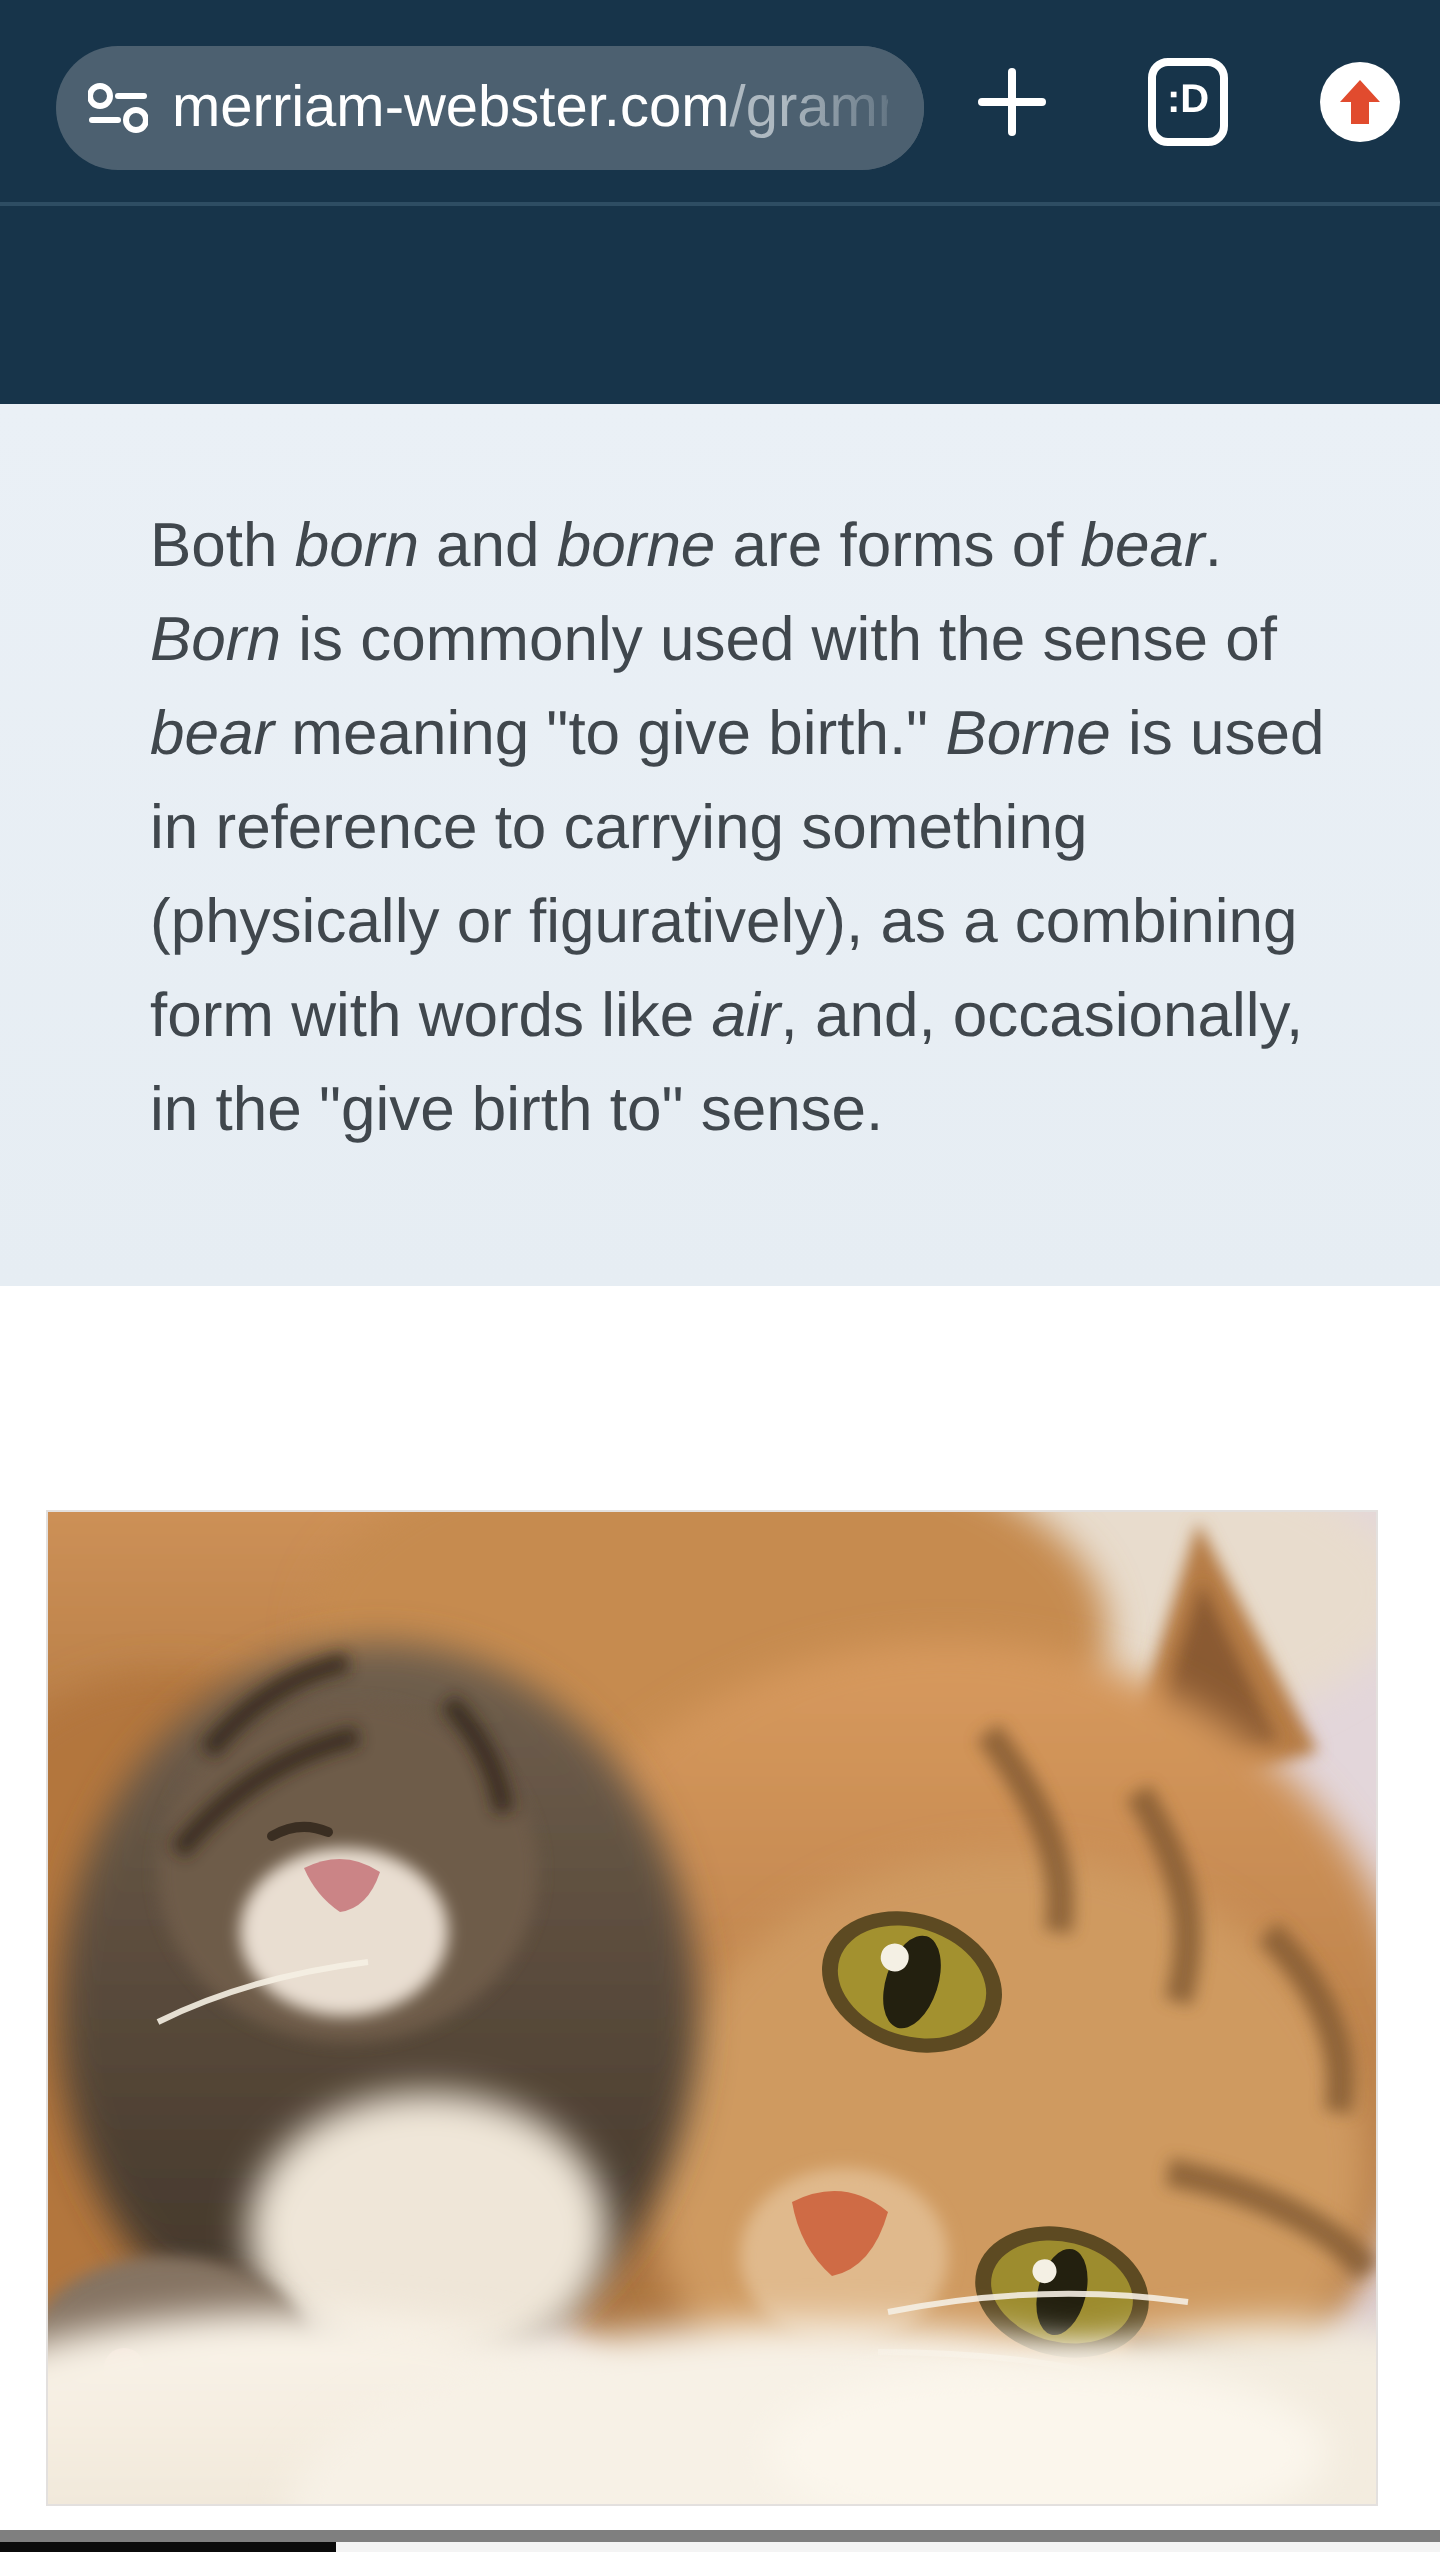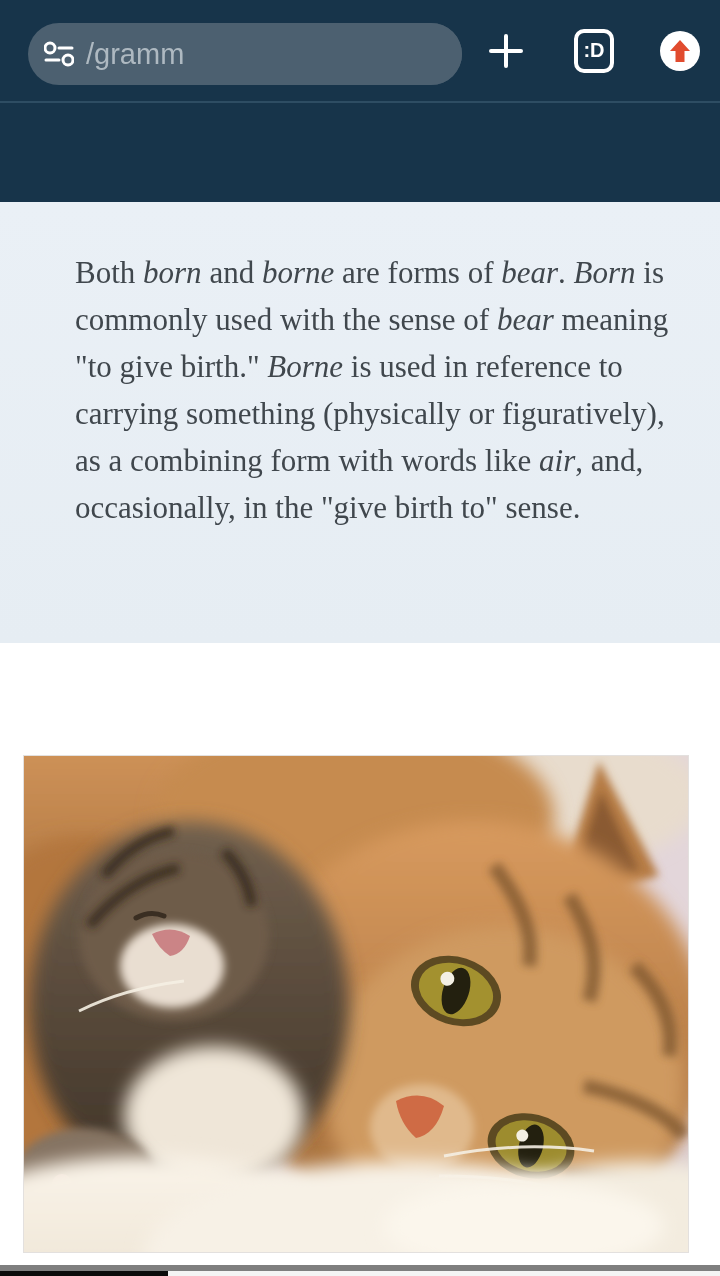--- a/index.html
+++ b/index.html
@@ -85,21 +85,20 @@
   .search-input::placeholder{color:#243540;opacity:1;}
   .search-btn{
     width:109px;height:77px;border:none;background:#d71920;border-radius:0 8px 8px 0;
     display:flex;align-items:center;justify-content:center;cursor:pointer;
   }
 
   
   .intro-section{
     position:absolute;left:0;top:202px;width:720px;height:441px;
     background:linear-gradient(180deg,#eaf0f6 0%,#e6edf3 100%);
-    font-family:Liberation Serif, serif;
   }
   .intro-text{
     position:absolute;left:75px;top:16px;width:608px;
     font-size:31px;line-height:47px;color:#40474d;
   }
   .intro-text em{font-style:italic;}
 
   
   .photo-frame{
     position:absolute;left:23px;top:755px;width:666px;height:498px;
@@ -119,20 +118,21 @@
 
   <div class="browser-bar">
     <div class="url-pill">
       <svg class="siteinfo-icon" viewBox="0 0 30 30">
         <circle cx="6" cy="9" r="5" fill="none" stroke="#ffffff" stroke-width="3"></circle>
         <line x1="15" y1="9" x2="28" y2="9" stroke="#ffffff" stroke-width="3" stroke-linecap="round"></line>
         <circle cx="24" cy="21" r="5" fill="none" stroke="#ffffff" stroke-width="3"></circle>
         <line x1="2" y1="21" x2="15" y2="21" stroke="#ffffff" stroke-width="3" stroke-linecap="round"></line>
       </svg>
       <div class="url-text">
+        <span>merriam-webster.com</span>
           <span class="url-path">/gramm</span>
       </div>
       <div class="url-fade"></div>
     </div>
     <button class="chrome-btn btn-newtab">
       <span class="plus-icon"></span>
     </button>
     <button class="chrome-btn btn-tabs">
       <span class="tabcount-box">:D</span>
     </button>

